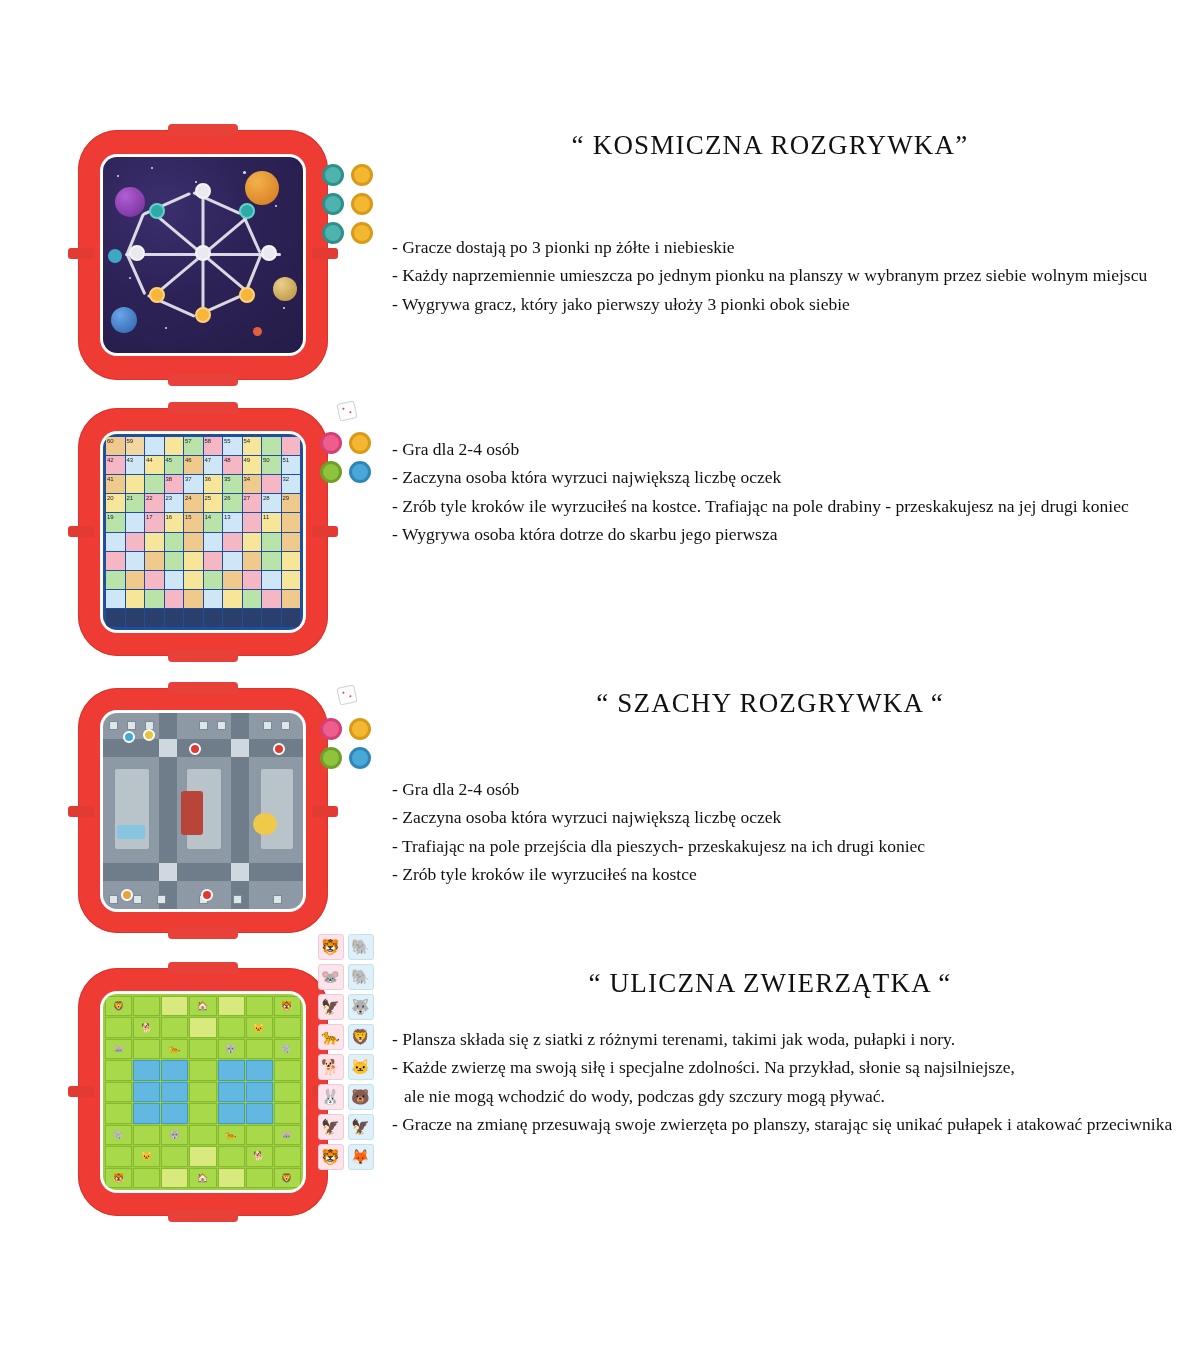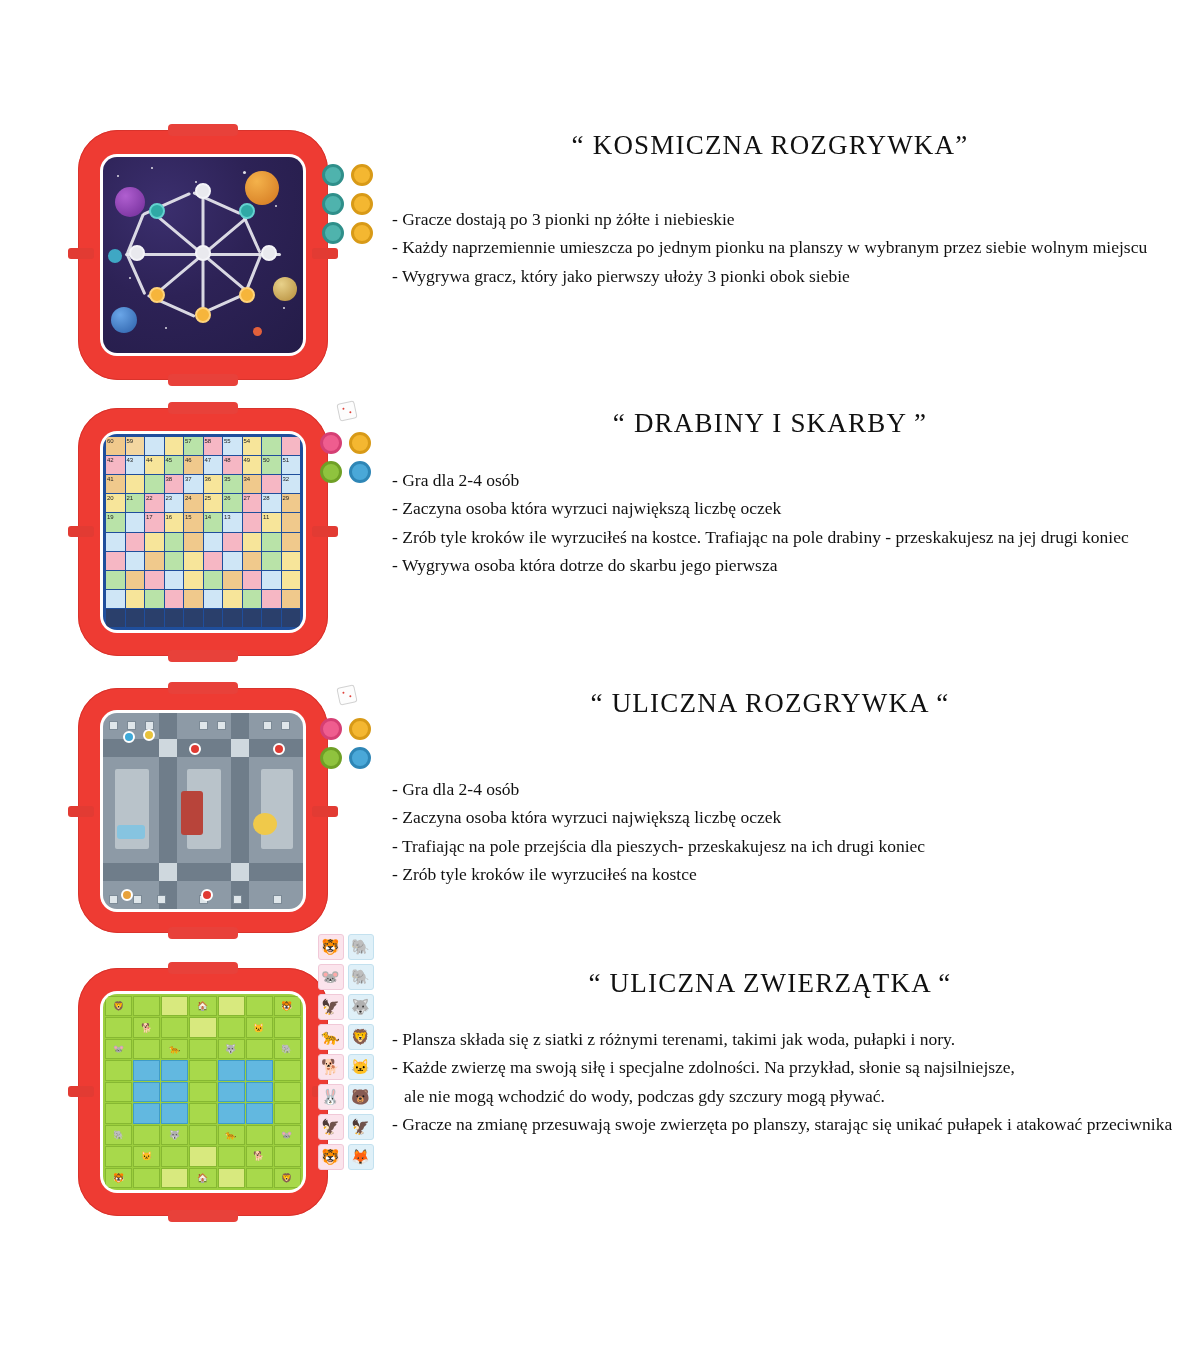--- a/index.html
+++ b/index.html
@@ -275,21 +275,21 @@
     <div class="content">
       <h2 class="game-title">“ KOSMICZNA ROZGRYWKA”</h2>
       <div class="pieces" style="left:-6px;top:34px;grid-template-columns:repeat(2,22px);">
         <div class="piece teal"></div>
         <div class="piece yellow"></div>
         <div class="piece teal"></div>
         <div class="piece yellow"></div>
         <div class="piece teal"></div>
         <div class="piece yellow"></div>
       </div>
-      <ul class="rules" style="margin-left:52px;margin-top:44px;">
+      <ul class="rules" style="margin-left:52px;margin-top:72px;">
         <li>- Gracze dostają po 3 pionki np żółte i niebieskie</li>
         <li>- Każdy naprzemiennie umieszcza po jednym pionku na planszy w wybranym przez siebie wolnym miejscu</li>
         <li>- Wygrywa gracz, który jako pierwszy ułoży 3 pionki obok siebie</li>
       </ul>
     </div>
   </div>
 
   <div class="game-section" style="padding-top:28px;">
     <div class="console" style="width:248px;height:248px;">
       <div class="tab-top"></div>
@@ -403,21 +403,20 @@
           <div class="lcell" style="background:#2a3f6b;"></div>
           <div class="lcell" style="background:#2a3f6b;"></div>
           <div class="lcell" style="background:#2a3f6b;"></div>
           <div class="lcell" style="background:#2a3f6b;"></div>
           <div class="lcell" style="background:#2a3f6b;"></div>
         </div>
       </div>
     </div>
 
     <div class="content">
-      <h2 class="game-title">“ DRABINY I SKARBY ”</h2>
       <div class="die" style="left:10px;top:-6px;">
         <i style="left:4px;top:4px;"></i>
           <i style="left:10px;top:9px;"></i>
       </div>
       <div class="pieces" style="left:-8px;top:24px;grid-template-columns:repeat(2,22px);">
         <div class="piece pink"></div>
         <div class="piece yellow"></div>
         <div class="piece green"></div>
         <div class="piece blue"></div>
       </div>
@@ -472,21 +471,21 @@
           <div class="stoplight" style="left:18px;top:176px;background:#e8a23c;"></div>
           <div class="stoplight" style="left:98px;top:176px;"></div>
           <div class="block" style="left:78px;top:78px;width:22px;height:44px;background:#b8443a;border-radius:3px;"></div>
           <div class="block" style="left:150px;top:100px;width:24px;height:22px;background:#f0c94a;border-radius:50%;"></div>
           <div class="block" style="left:14px;top:112px;width:28px;height:14px;background:#86c4e0;border-radius:3px;"></div>
         </div>
       </div>
     </div>
 
     <div class="content">
-      <h2 class="game-title">“ ULICZNA ROZGRYWKA “</h2>
+      <h2 class="game-title">“ SZACHY ROZGRYWKA “</h2>
       <div class="die" style="left:10px;top:-2px;">
         <i style="left:4px;top:4px;"></i>
           <i style="left:10px;top:9px;"></i>
       </div>
       <div class="pieces" style="left:-8px;top:30px;grid-template-columns:repeat(2,22px);">
         <div class="piece pink"></div>
         <div class="piece yellow"></div>
         <div class="piece green"></div>
         <div class="piece blue"></div>
       </div>

